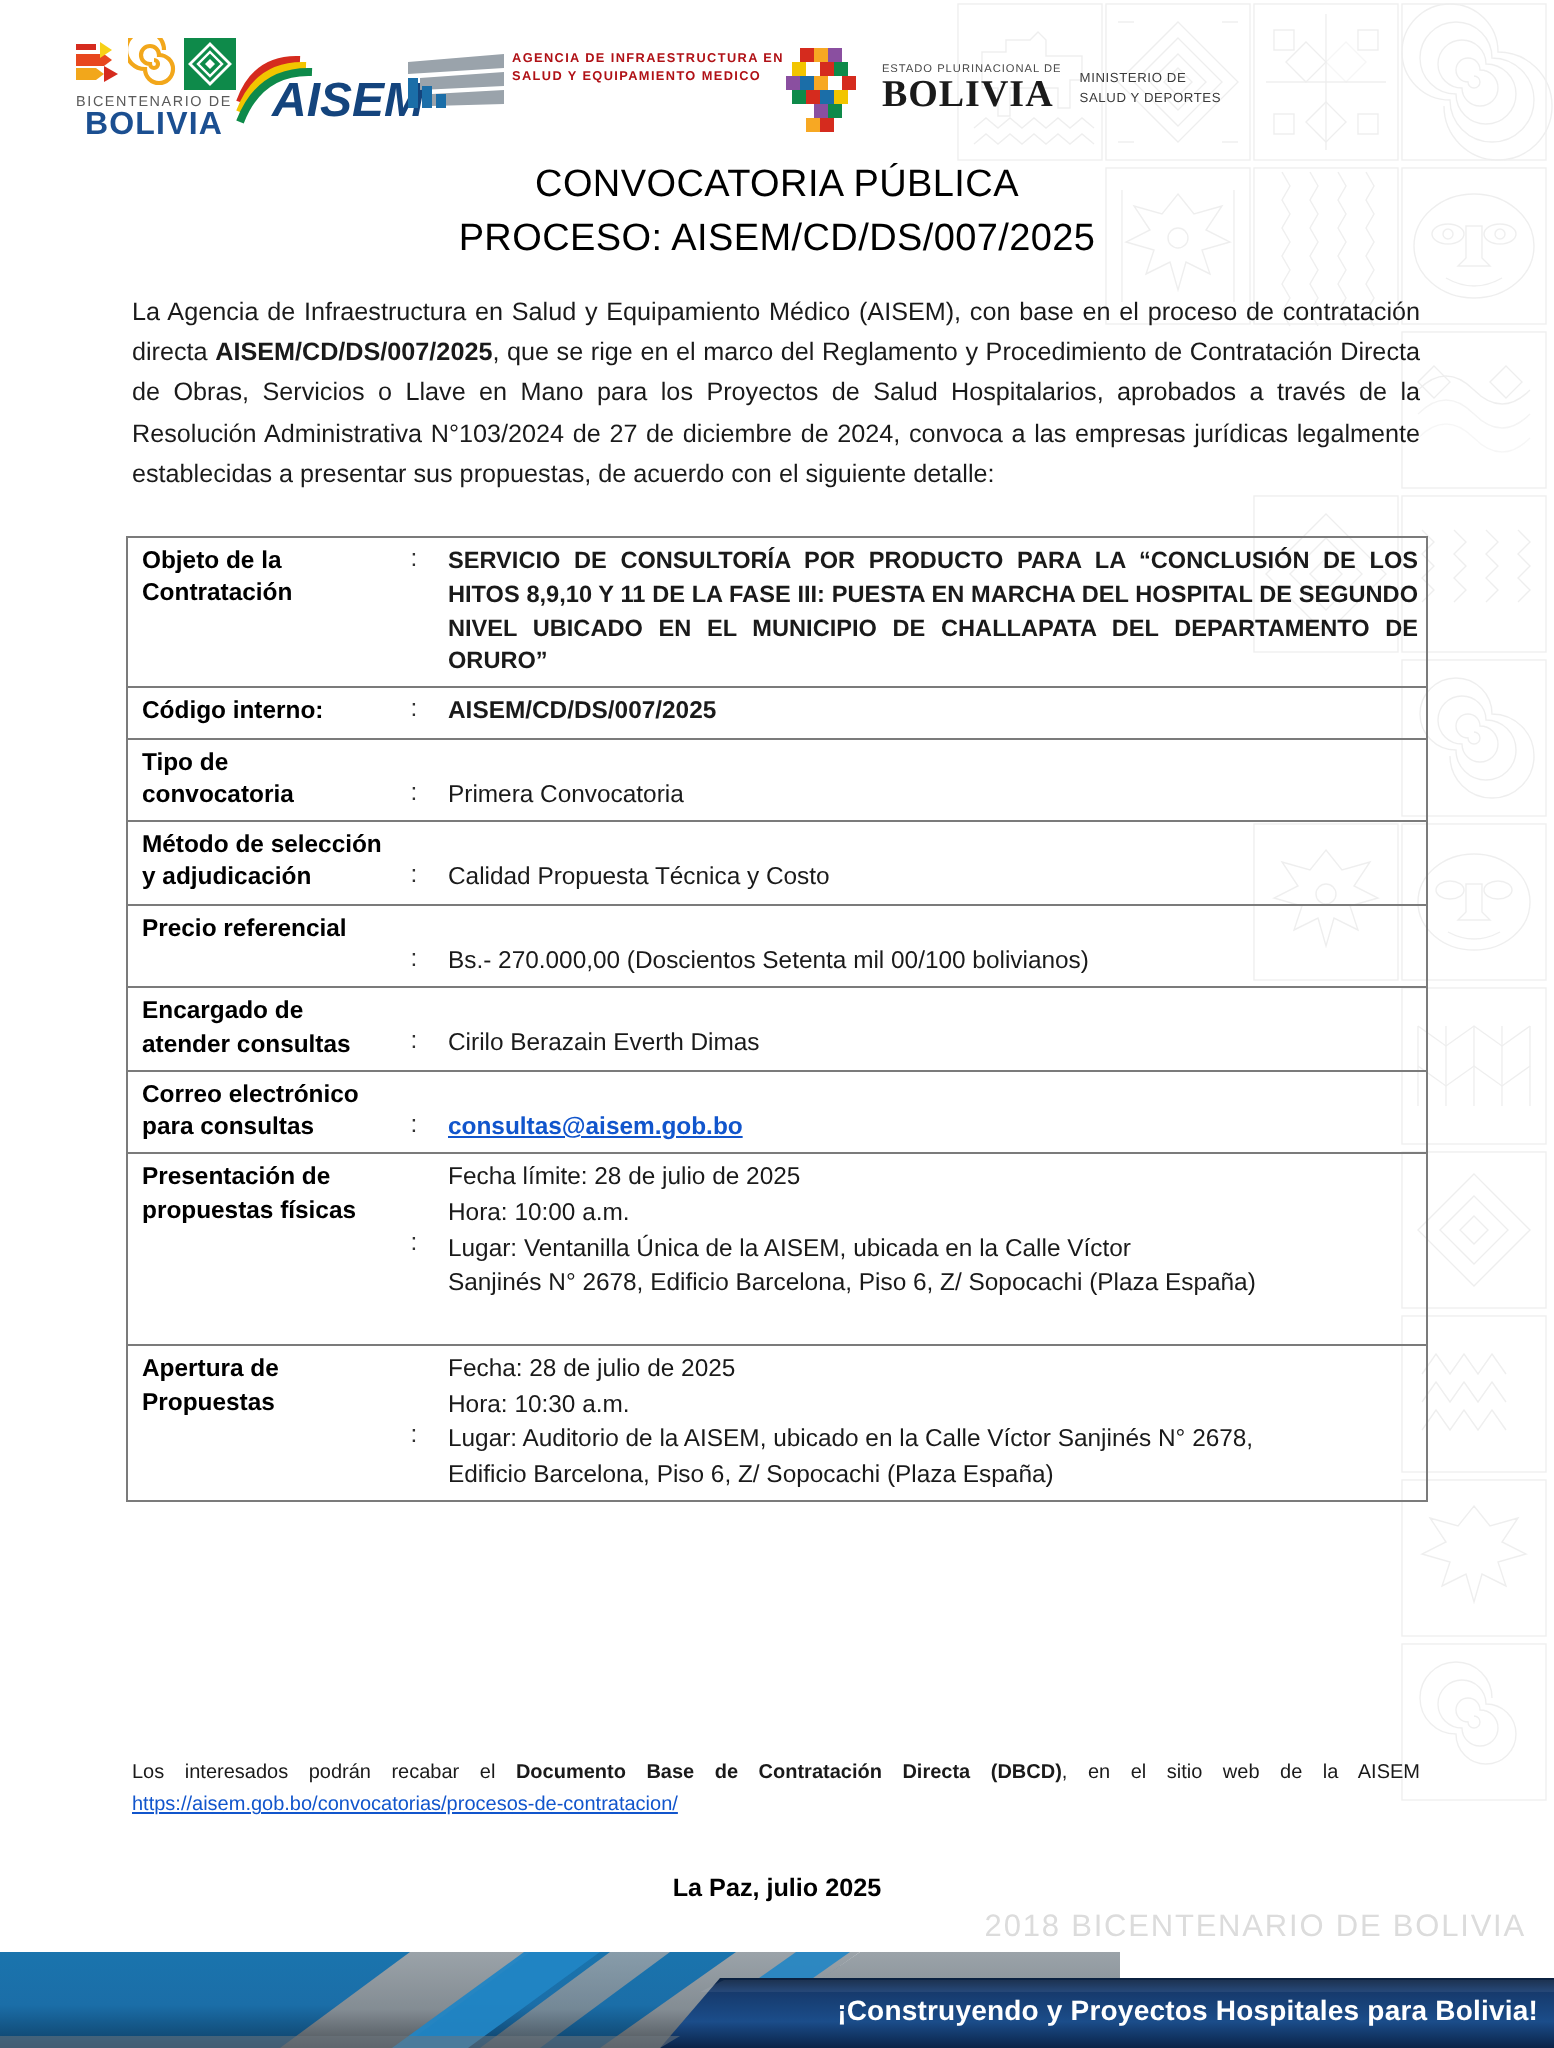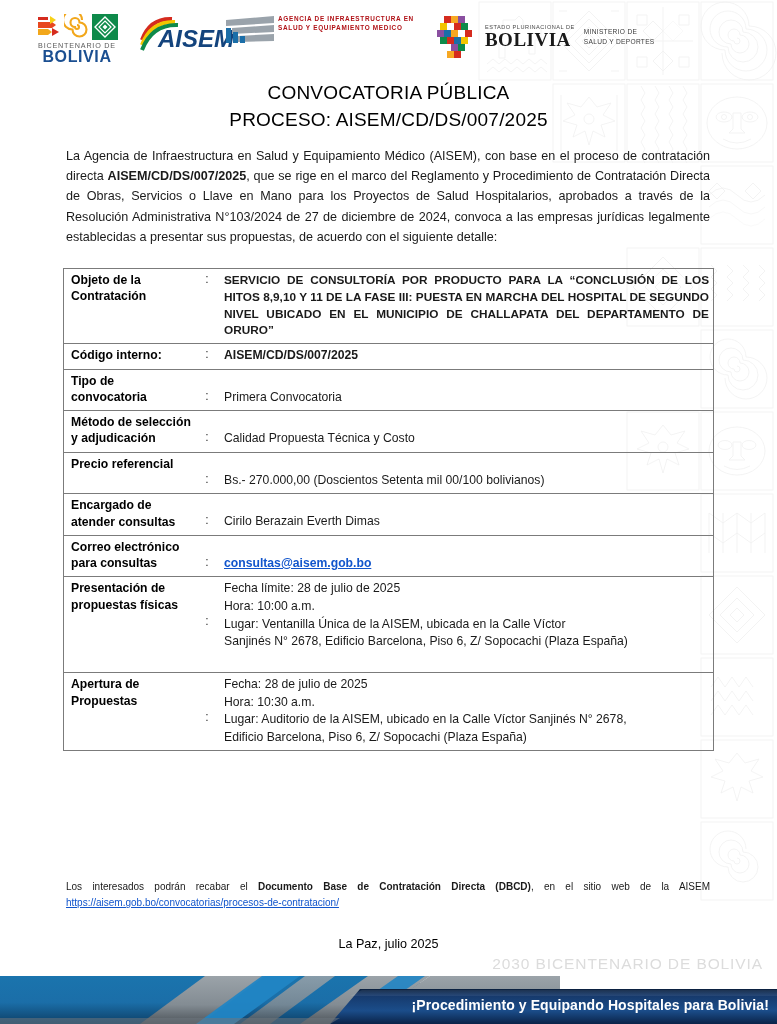--- a/index.html
+++ b/index.html
@@ -32,22 +32,21 @@
   }
 
   
   .logo-bar {
     position: absolute;
     top: 14px;
     left: 36px;
     right: 0;
     height: 62px;
     display: flex;
-    align-items: flex-start;
-    gap: 22px;
+    align-items: center;
     z-index: 2;
   }
   .logo { display: flex; align-items: center; }
 
   .bicent {
     display: flex;
     flex-direction: column;
     align-items: center;
     line-height: 1;
   }
@@ -183,21 +182,21 @@
   .closing b { font-weight: bold; }
   .closing a, .url-link {
     color: #1155cc;
     text-decoration: underline;
   }
   .signline {
     position: absolute;
     top: 937px; left: 0; right: 0;
     text-align: center;
     font-size: 12.6px;
-    font-weight: normal;
+    font-weight: bold;
     z-index: 2;
   }
 
   
   .footer {
     position: absolute;
     left: 0; bottom: 0;
     width: 777px;
     height: 75px;
     z-index: 3;
@@ -523,21 +522,21 @@
         </td>
       </tr>
     </tbody>
   </table>
 
   <p class="closing"><span>Los interesados podrán recabar el </span><b>Documento Base de Contratación Directa (DBCD)</b><span>, en el sitio web de la AISEM </span><a class="url-link" href="#">https://aisem.gob.bo/convocatorias/procesos-de-contratacion/</a></p>
 
   <div class="signline">La Paz, julio 2025</div>
 
   <div class="footer">
-    <div class="footer-watermark">2030 BICENTENARIO DE BOLIVIA</div>
+    <div class="footer-watermark">2018 BICENTENARIO DE BOLIVIA</div>
     <svg width="777" height="75" viewBox="0 0 777 75">
       <defs>
         <linearGradient id="gBlue" x1="0" y1="0" x2="0" y2="1">
           <stop offset="0%" stop-color="#1a74ad"></stop>
           <stop offset="55%" stop-color="#1b6ea8"></stop>
           <stop offset="100%" stop-color="#0d3f66"></stop>
         </linearGradient>
         <linearGradient id="gGray" x1="0" y1="0" x2="0" y2="1">
           <stop offset="0%" stop-color="#9ba3a9"></stop>
           <stop offset="60%" stop-color="#838c93"></stop>
@@ -562,16 +561,16 @@
 
       <polygon points="360,75 430,27 560,27 560,75" fill="url(#gGray)"></polygon>
       <polygon points="470,66 525,27 777,27 777,66" fill="url(#gGray)" opacity="0"></polygon>
 
       <polygon points="360,40 777,40 777,75 330,75" fill="url(#gNavy)"></polygon>
 
       <polygon points="362,41 777,41 777,47 350,47" fill="#ffffff" opacity="0.07"></polygon>
 
       <polygon points="0,69 340,69 330,75 0,75" fill="#6e767d" opacity="0.55"></polygon>
     </svg>
-    <div class="footer-slogan">¡Procedimiento y Equipando Hospitales para Bolivia!</div>
+    <div class="footer-slogan">¡Construyendo y Proyectos Hospitales para Bolivia!</div>
   </div>
 
 </div>
 
 </body></html>

